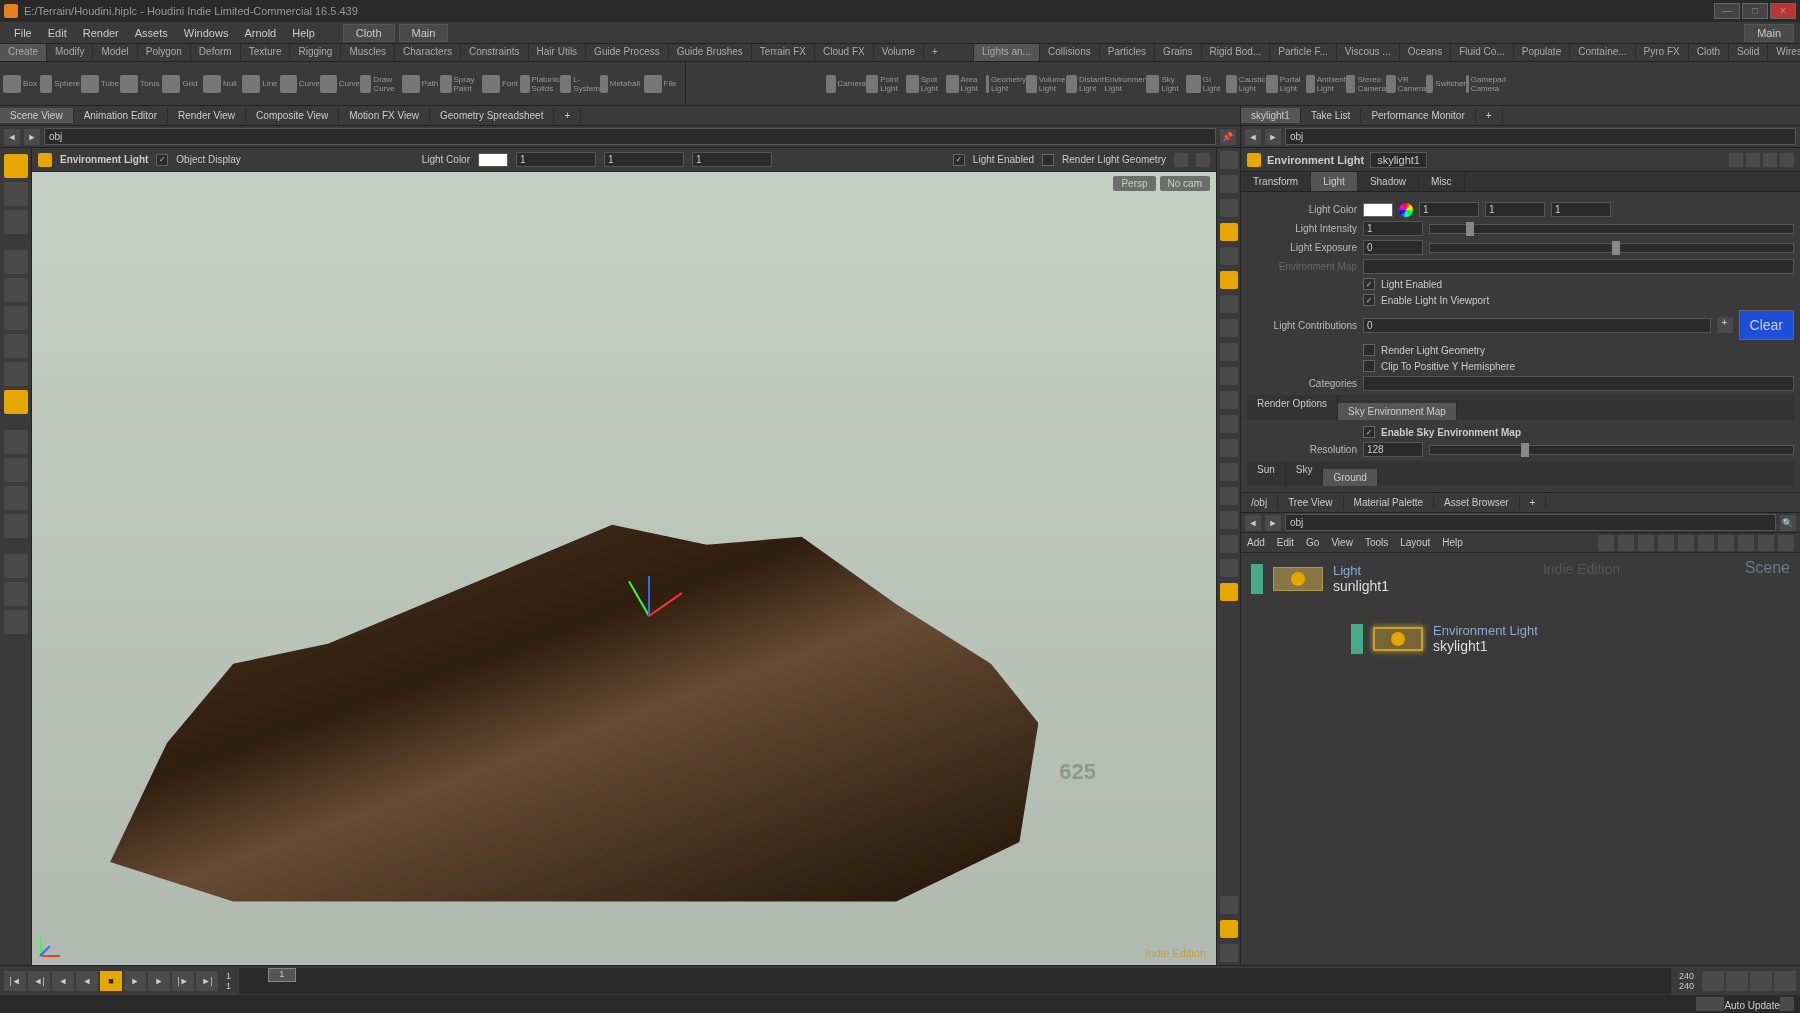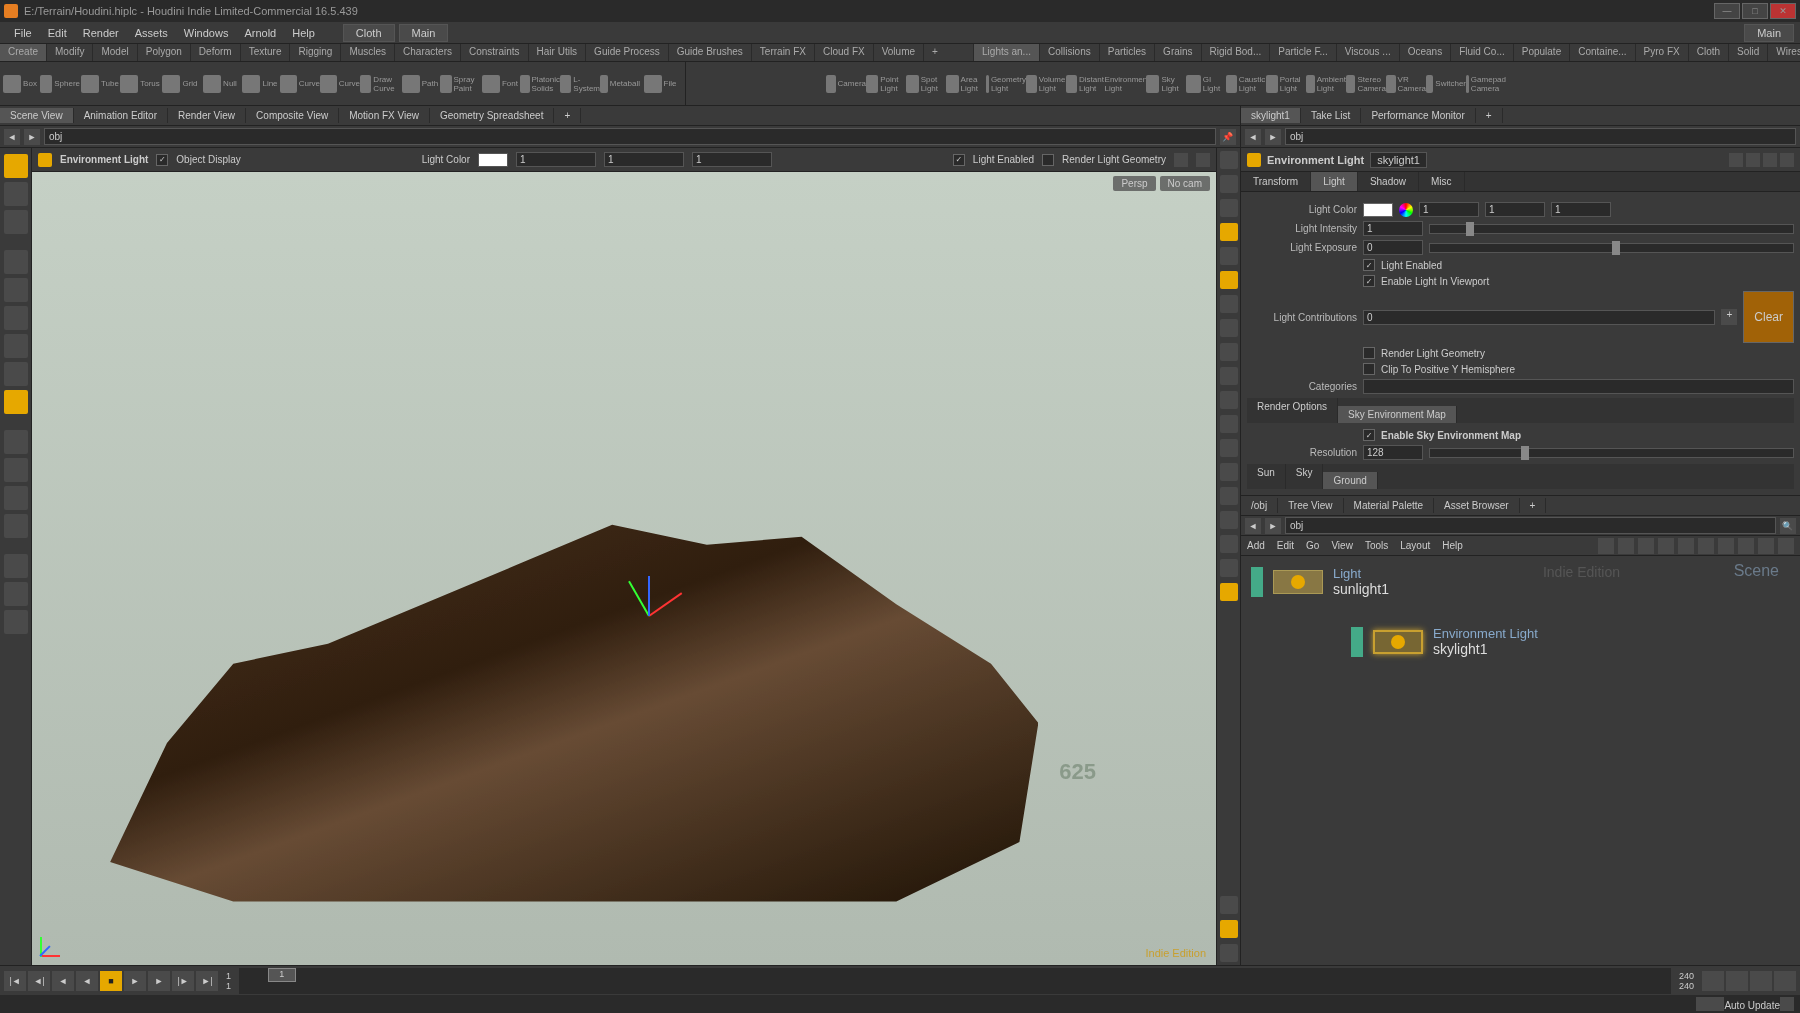--- a/index.html
+++ b/index.html
@@ -74,21 +74,21 @@
 .node-menubar .icons { margin-left:auto; display:flex; gap:4px; }
 .node-menubar .icons div { width:16px; height:16px; background:#4a4a4a; }
 .node-canvas { flex:1; background:#3a3a3a; position:relative; }
 .node { position:absolute; display:flex; align-items:center; gap:10px; }
 .node .flag { width:12px; height:30px; background:#4a8; }
 .node .body { width:50px; height:24px; background:#887744; border:1px solid #aa9955; position:relative; }
 .node .body.sel { border:2px solid #c8a030; background:#776633; box-shadow:0 0 6px #c8a030; }
 .node .nico { position:absolute; left:50%; top:50%; transform:translate(-50%,-50%); width:14px; height:14px; background:#e6a800; border-radius:50%; }
 .node-label { color:#ddd; font-size:14px; }
 .node-type { color:#88aacc; font-size:13px; }
-.scene-lbl { position:absolute; right:21px; top:6px; color:#6a7a8a; font-size:16px; }
+.scene-lbl { position:absolute; right:10px; top:6px; color:#6a7a8a; font-size:16px; }
 .indie-lbl { position:absolute; right:180px; top:8px; color:#555; font-size:14px; }
 .timeline { height:30px; background:#3a3a3a; border-top:1px solid #222; display:flex; align-items:center; }
 .playback { display:flex; gap:2px; padding:0 4px; }
 .playback div { width:22px; height:20px; background:#4a4a4a; text-align:center; line-height:20px; font-size:9px; }
 .playback div.active { background:#e6a800; color:#222; }
 .tl-track { flex:1; height:26px; background:#2a2a2a; position:relative; margin:0 4px; }
 .tl-track .cursor { position:absolute; left:2%; top:0; width:28px; height:14px; background:#555; border:1px solid #888; text-align:center; font-size:9px; }
 .tl-frames { display:flex; flex-direction:column; font-size:9px; padding:0 4px; }
 .statusbar { height:18px; background:#2a2a2a; display:flex; align-items:center; padding:0 6px; font-size:10px; }
 .statusbar .right { margin-left:auto; display:flex; align-items:flex-end; gap:0; }
@@ -457,34 +457,38 @@
           </div>
       </div>
       <div class="param-row">
         <span class="lbl">Light Exposure</span>
         <input type="text" value="0" style="">
         <div class="slider">
             <div class="thumb" style="left:50%"></div>
           </div>
       </div>
       <div class="param-row">
+        <span class="lbl" style="color:#666">Environment Map</span>
+        <input type="text" style="flex: 1 1 0%;">
+      </div>
+      <div class="param-row">
         <span class="lbl"></span>
         <span class="checkbox">✓</span>
         <span>Light Enabled</span>
       </div>
       <div class="param-row">
         <span class="lbl"></span>
         <span class="checkbox">✓</span>
         <span>Enable Light In Viewport</span>
       </div>
       <div class="param-row">
         <span class="lbl">Light Contributions</span>
         <input type="text" style="flex: 1 1 0%;" value="0">
         <div style="width:16px;height:16px;background:#4a4a4a;text-align:center">+</div>
-        <button style="background:#a16207;border:1px solid #666;color:#ccc;padding:18px 10px;font-size:12px">Clear</button>
+        <button style="background:#1d4ed8;border:1px solid #666;color:#ccc;padding:6px 10px;font-size:14px">Clear</button>
       </div>
       <div class="param-row">
         <span class="lbl"></span>
         <span class="checkbox"></span>
         <span>Render Light Geometry</span>
       </div>
       <div class="param-row">
         <span class="lbl"></span>
         <span class="checkbox"></span>
         <span>Clip To Positive Y Hemisphere</span>

